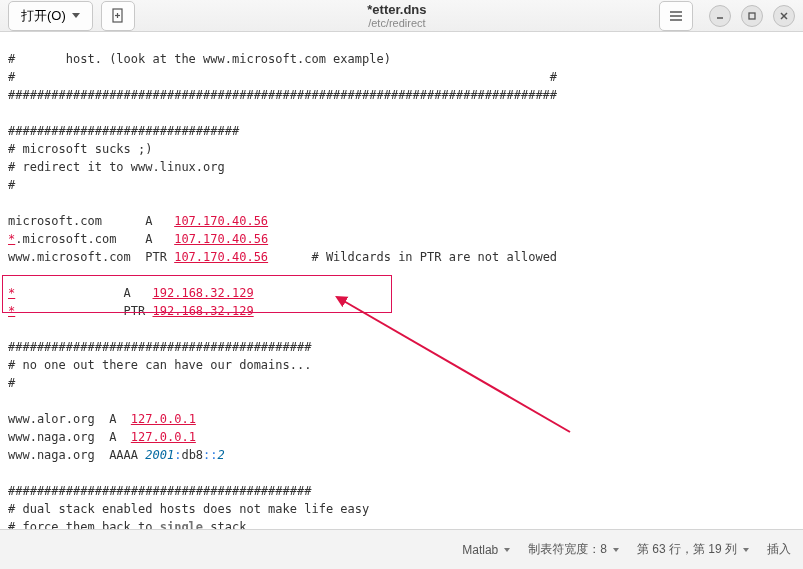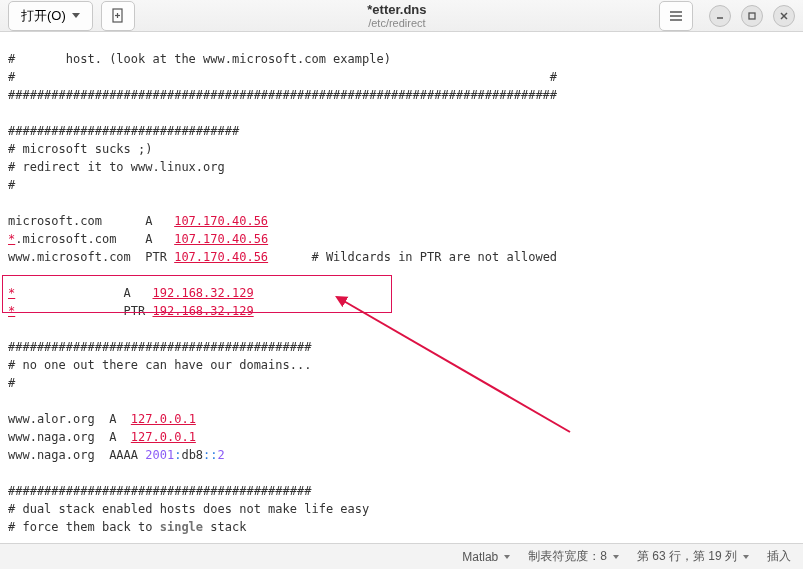--- a/index.html
+++ b/index.html
@@ -77,42 +77,42 @@
       font-family: "DejaVu Sans Mono", "Consolas", monospace;
       font-size: 12px;
       line-height: 18px;
       padding: 8px 8px;
       white-space: pre;
       overflow: hidden;
       color: #333;
     }
     .c-dark { color: #333; }
     .c-red { color: #d14; text-decoration: underline; }
-    .c-orange { color: #8b5cf6; }
+    .c-orange { color: #0369a1; font-style: italic; }
     .c-teal { color: #737373; font-weight: bold; }
     .c-blue { color: #2a7ae2; }
     .highlight-box {
       position: absolute;
       border: 1px solid #d15;
       left: 2px;
       top: 234px;
       width: 390px;
       height: 38px;
       pointer-events: none;
     }
     .arrow-svg {
       position: absolute;
       top: 42px;
       left: 0;
       pointer-events: none;
     }
     .statusbar {
       position: absolute;
       bottom: 0; left: 0; right: 0;
-      height: 26px;
+      height: 40px;
       background: #f3f3f3;
       border-top: 1px solid #d4d4d4;
       display: flex;
       align-items: center;
       justify-content: flex-end;
       gap: 18px;
       padding: 0 12px;
       font-size: 12px;
       color: #555;
     }

